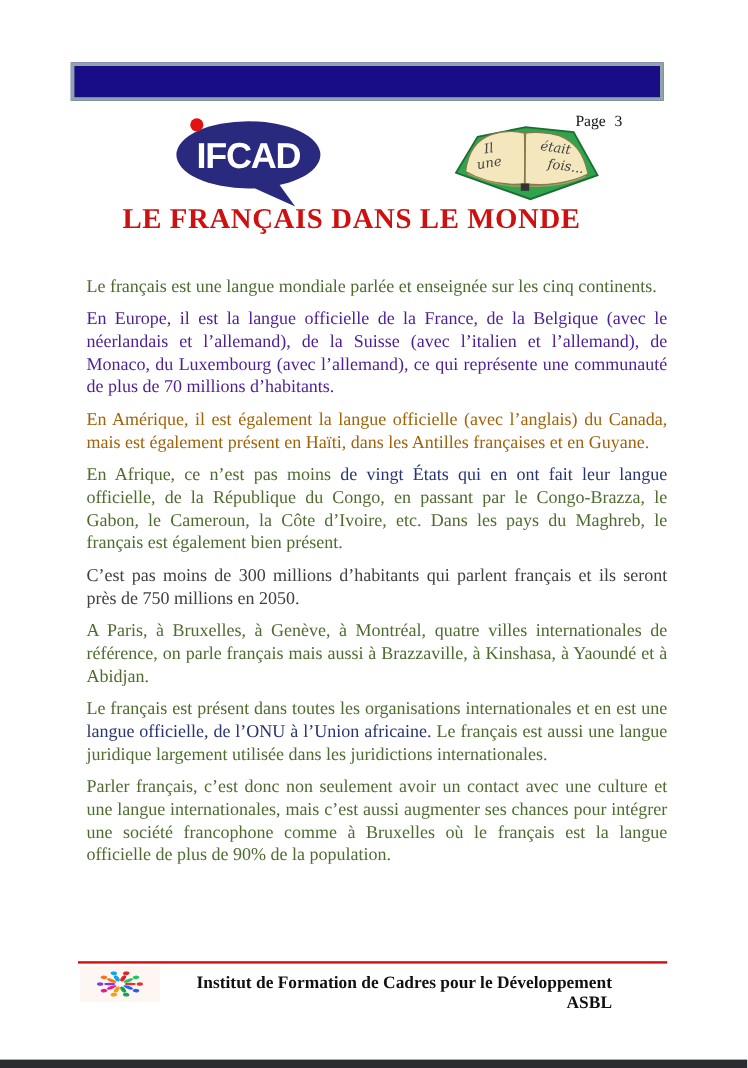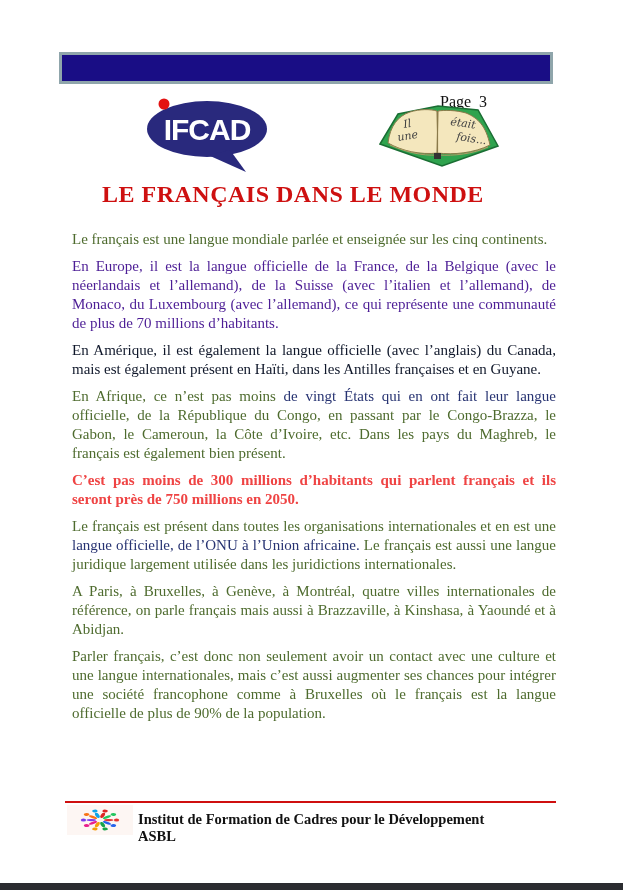--- a/index.html
+++ b/index.html
@@ -6,40 +6,40 @@
   #page{
     position:relative;width:623px;height:890px;background:#ffffff;
     font-family:"Liberation Serif",serif;overflow:hidden;
   }
   .top-bar{
     position:absolute;left:59px;top:52px;width:488px;height:26px;
     background:#190d85;border:3px solid #8fa5ab;
   }
   .page-num{
     position:absolute;left:440px;top:93px;width:118px;
-    text-align:left;font-size:16px;color:#111;word-spacing:4px;
+    text-align:center;font-size:13px;color:#111;word-spacing:4px;
   }
   .ifcad-svg{position:absolute;left:140px;top:96px;}
   .book-svg{position:absolute;left:376px;top:98px;}
   .doc-title{
-    position:absolute;left:102px;top:181px;width:480px;
+    position:absolute;left:102px;top:170px;width:480px;
     font-size:24px;font-weight:bold;color:#ce1010;letter-spacing:0.5px;
     font-family:"Liberation Serif",serif;
   }
   .body-text{
     position:absolute;left:72px;top:230px;width:484px;
     font-size:15px;line-height:19px;text-align:justify;
   }
   .body-text p{margin:0 0 8px 0;}
   .footer-rule{
     position:absolute;left:65px;top:801px;width:491px;height:2px;background:#cf0f0f;
   }
   .footer-logo{position:absolute;left:67px;top:805px;background:#fdf6f3;}
   .footer-text{
-    position:absolute;left:138px;top:811px;width:372px;text-align:left;
+    position:absolute;left:138px;top:811px;width:372px;text-align:right;
     font-size:14.5px;font-weight:bold;color:#111;
   }
   .bottom-bar{
     position:absolute;left:0;top:883px;width:623px;height:7px;background:#2b2c30;
   }
 </style>
 </head>
 <body>
 
 <div id="page">
@@ -66,25 +66,25 @@
     <text x="22" y="43" transform="rotate(-9 22 43)" font-size="11" font-style="italic" font-family="DejaVu Serif, serif" fill="#444444">une</text>
     <text x="74" y="27" transform="rotate(8 74 27)" font-size="11" font-style="italic" font-family="DejaVu Serif, serif" fill="#444444">était</text>
     <text x="80" y="42" transform="rotate(8 80 42)" font-size="11" font-style="italic" font-family="DejaVu Serif, serif" fill="#444444">fois...</text>
   </svg>
 
   <div class="doc-title">LE FRANÇAIS DANS LE MONDE</div>
 
   <div class="body-text" id="body-paragraphs">
       <p><span style="color: rgb(78, 107, 46); margin-top: 16px;">Le français est une langue mondiale parlée et enseignée sur les cinq continents.</span></p>
       <p><span style="color: #4c1d95;">En Europe, il est la langue officielle de la France, de la Belgique (avec le néerlandais et l’allemand), de la Suisse (avec l’italien et l’allemand), de Monaco, du Luxembourg (avec l’allemand), ce qui représente une communauté de plus de 70 millions d’habitants.</span></p>
-      <p><span style="color: #0f172a;">En Amérique, il est également la langue officielle (avec l’anglais) du Canada, mais est également présent en Haïti, dans les Antilles françaises et en Guyane.</span></p>
+      <p><span style="color: #a16207;">En Amérique, il est également la langue officielle (avec l’anglais) du Canada, mais est également présent en Haïti, dans les Antilles françaises et en Guyane.</span></p>
       <p><span style="color: rgb(78, 107, 46);">En Afrique, ce n’est pas moins </span><span style="color: rgb(39, 51, 114);">de vingt États qui en ont fait leur langue </span><span style="color: rgb(78, 107, 46);">officielle, de la République du Congo, en passant par le Congo-Brazza, le Gabon, le Cameroun, la Côte d’Ivoire, etc. Dans les pays du Maghreb, le français est également bien présent.</span></p>
-      <p><span style="color: #ef4444; font-weight: bold;">C’est pas moins de 300 millions d’habitants qui parlent français et ils seront près de 750 millions en 2050.</span></p>
+      <p><span style="color: #404040;">C’est pas moins de 300 millions d’habitants qui parlent français et ils seront près de 750 millions en 2050.</span></p>
+      <p><span style="color: rgb(78, 107, 46);">A Paris, à Bruxelles, à Genève, à Montréal, quatre villes internationales de référence, on parle français mais aussi à Brazzaville, à Kinshasa, à Yaoundé et à Abidjan.</span></p>
       <p><span style="color: rgb(78, 107, 46);">Le français est présent dans toutes les organisations internationales et en est une </span><span style="color: rgb(39, 51, 114);">langue officielle, de l’ONU à l’Union africaine.</span><span style="color: rgb(78, 107, 46);"> Le français est aussi une langue juridique largement utilisée dans les juridictions internationales.</span></p>
-      <p><span style="color: rgb(78, 107, 46);">A Paris, à Bruxelles, à Genève, à Montréal, quatre villes internationales de référence, on parle français mais aussi à Brazzaville, à Kinshasa, à Yaoundé et à Abidjan.</span></p>
       <p><span style="color: rgb(78, 107, 46);">Parler français, c’est donc non seulement avoir un contact avec une culture et une langue internationales, mais c’est aussi augmenter ses chances pour intégrer une société francophone comme à Bruxelles où le français est la langue officielle de plus de 90% de la population.</span></p>
     </div>
 
   <div class="footer-rule"></div>
 
   <svg class="footer-logo" id="footer-logo" width="66" height="30" viewBox="0 0 68 34">
       <g transform="translate(34 17) scale(1.5 0.85) translate(-34 -17)">
         <g transform="rotate(0 34 17)">
           <ellipse cx="40.5" cy="17" rx="3.6" ry="1.5" fill="#e3342f"></ellipse>
           <circle cx="46.5" cy="17" r="2" fill="#e3342f"></circle>

